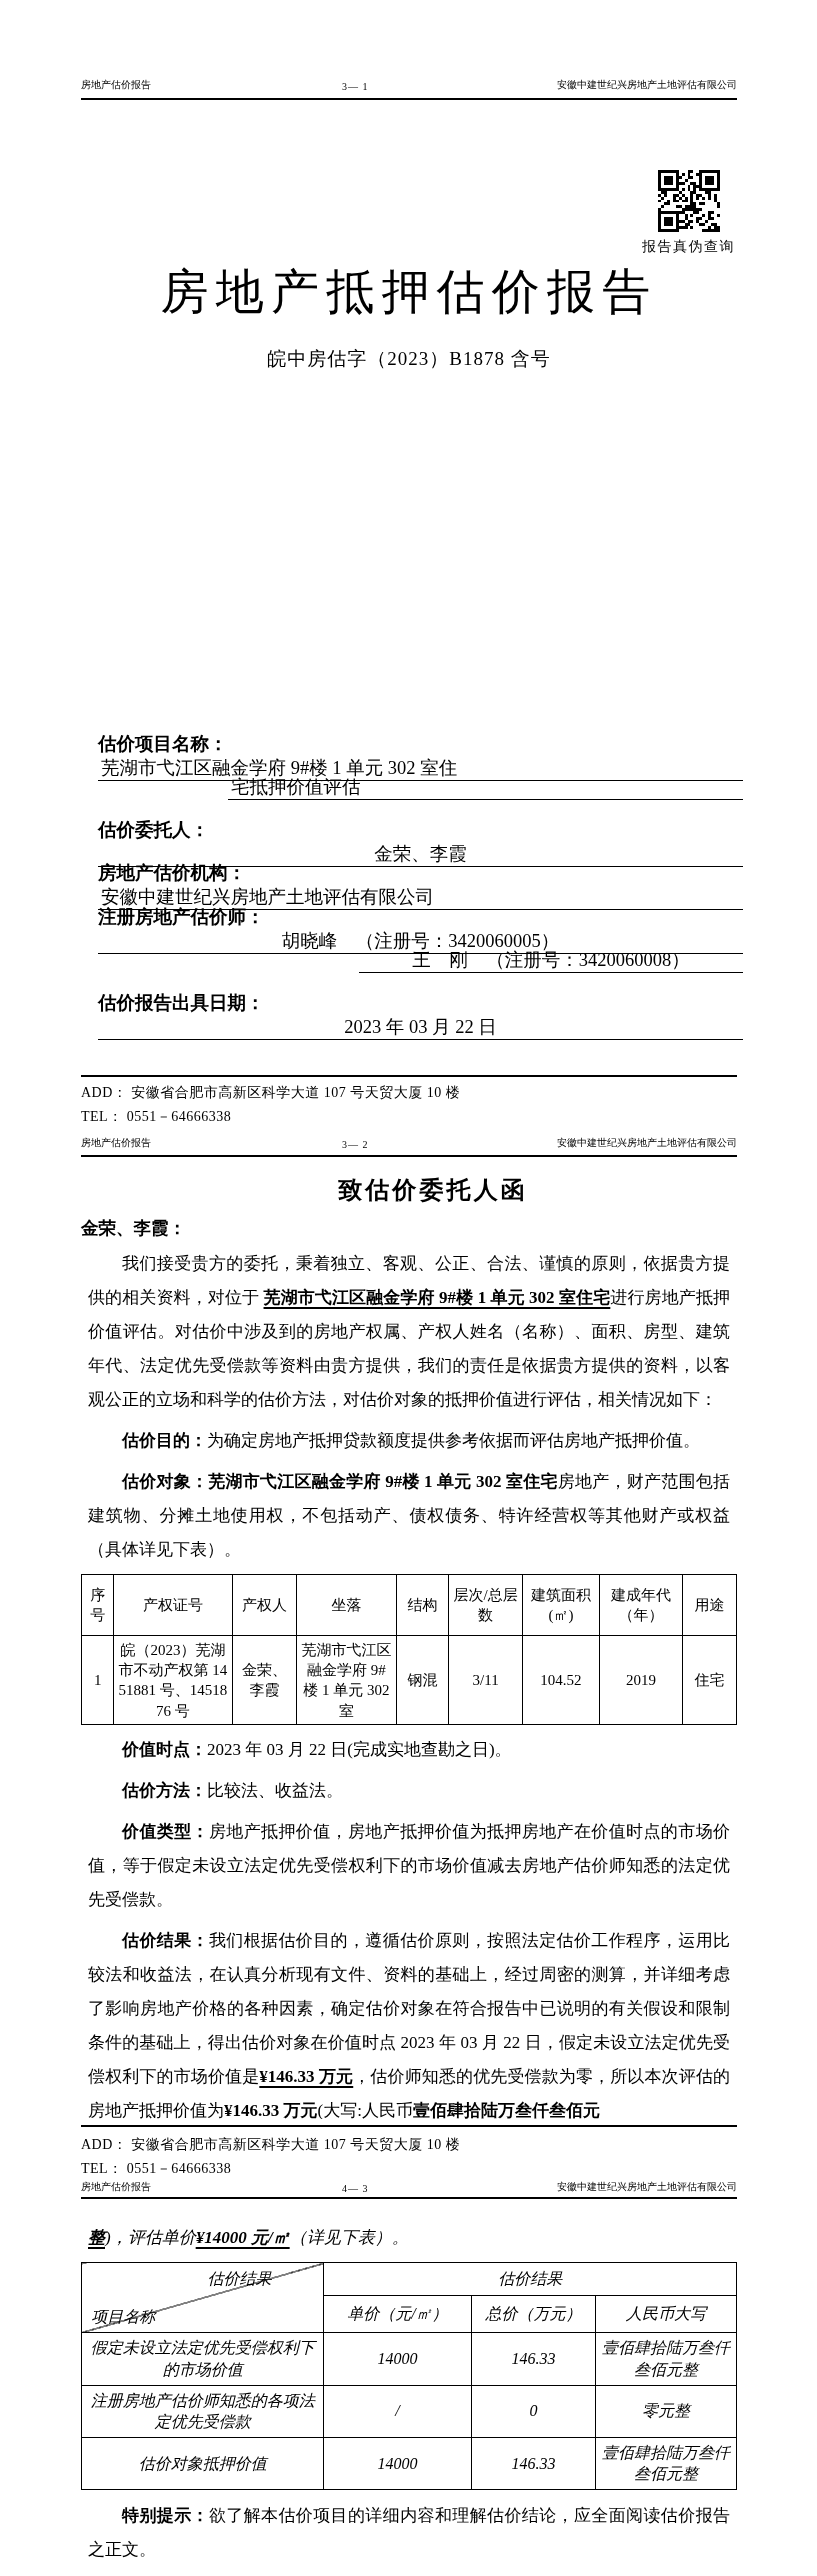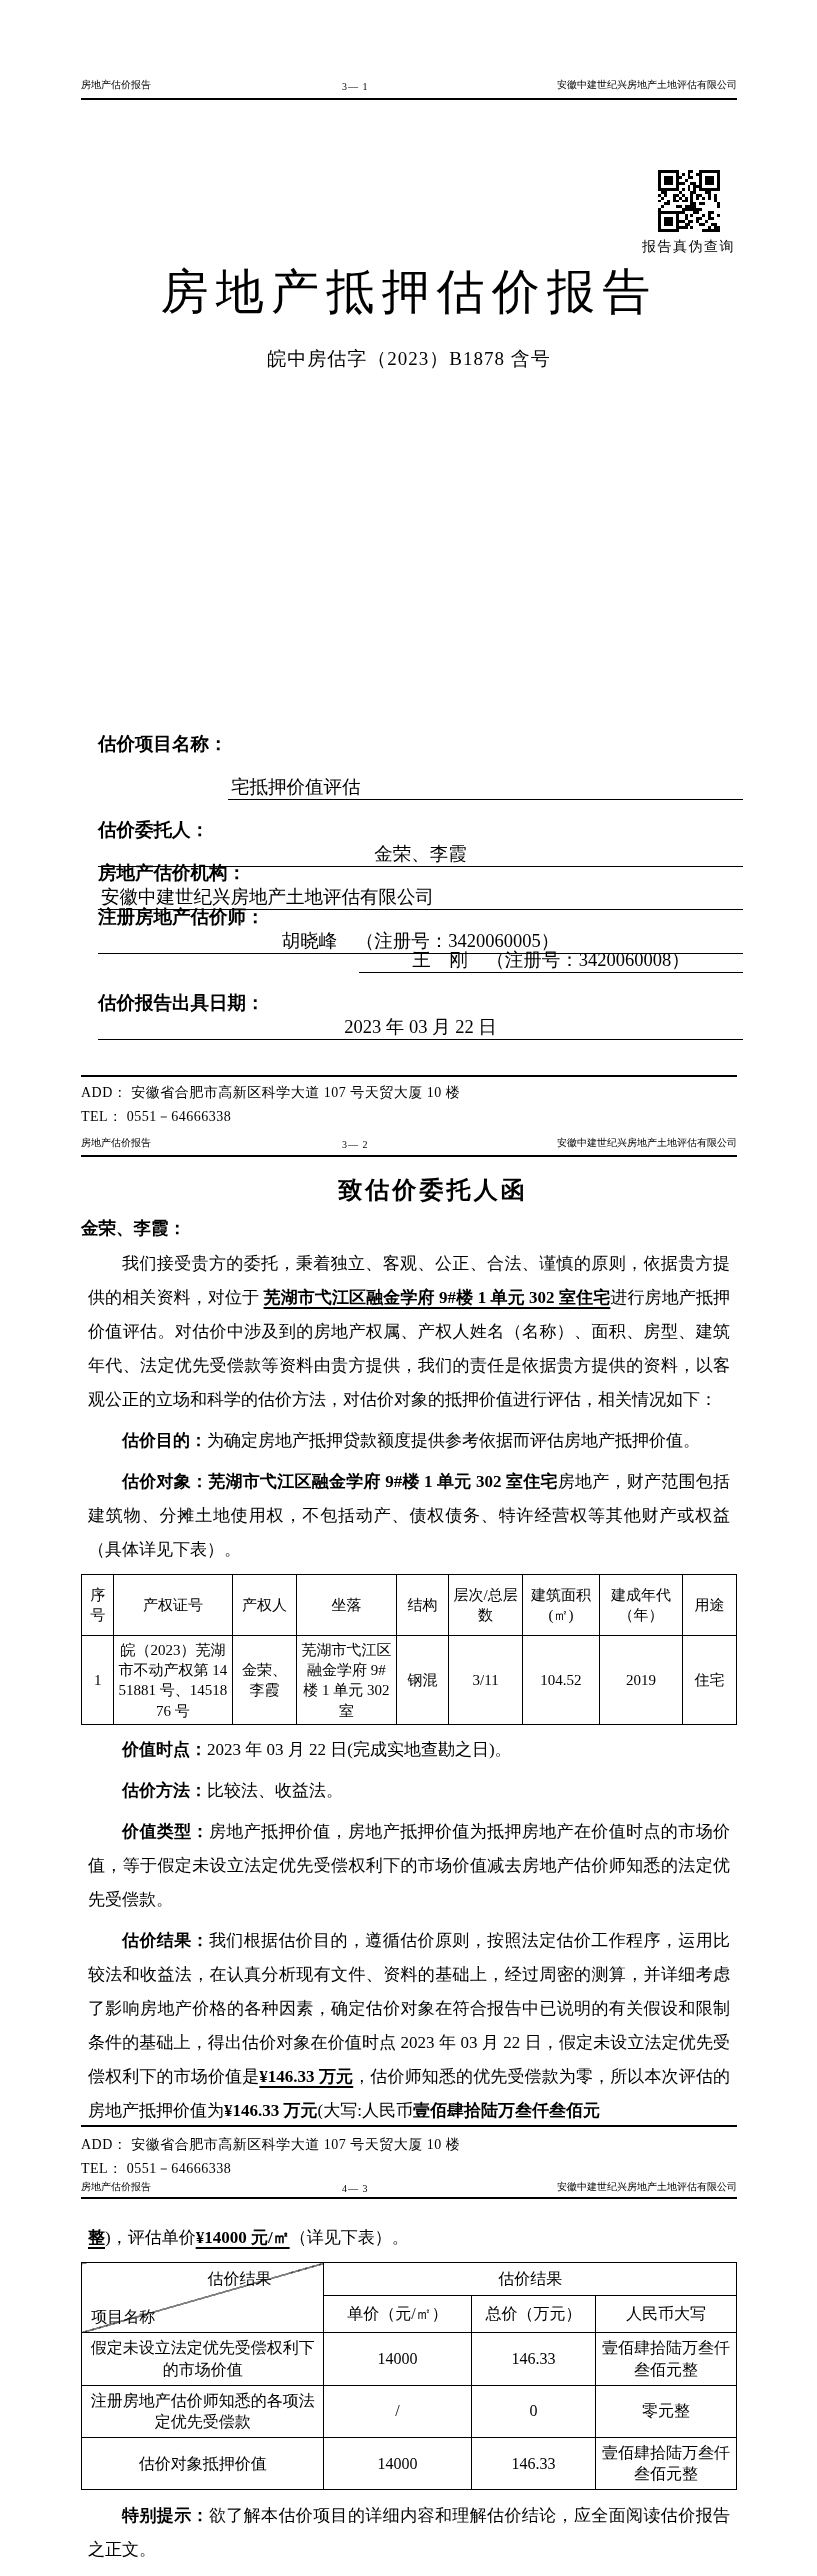--- a/index.html
+++ b/index.html
@@ -27,30 +27,30 @@
   .flabel{font-weight:bold;flex:0 0 auto;}
   .fval{flex:1 1 auto;border-bottom:1.5px solid #000;padding:0 3.1px;}
   .fval.center{text-align:center;}
   .ind1{margin-left:130px;}
   .ind2{margin-left:261px;}
   
   .ltitle{left:0;top:1174px;width:100%;text-align:center;font-size:24px;font-weight:bold;letter-spacing:3.1px;padding-left:24px;}
   .salut{left:81px;top:1216px;font-size:17.5px;font-weight:bold;}
   .flow{position:absolute;left:81px;width:656px;font-size:17px;line-height:34px;text-align:justify;}
   .flow p{margin:7px;text-indent:2em;}
-  .flow p.noind{text-indent:0;}
+  .flow p.noind{text-indent:0;font-style:italic;}
   .b{font-weight:bold;}
   .u{text-decoration:underline;text-decoration-thickness:1.5px;text-underline-offset:3.6px;}
   
   table{border-collapse:collapse;width:100%;table-layout:fixed;line-height:1.35;}
   td,th{border:1px solid #000;text-align:center;vertical-align:middle;font-weight:normal;padding:2.1px 3.1px;word-break:break-all;}
   .t1{margin:5.2px 0 7.2px 0;font-size:15px;}
   .t1 .hrow th{height:56px;}
   .t1 .drow td{height:84px;}
-  .t2{margin:3.1px 0 9.3px 0;font-size:16px;}
+  .t2{margin:3.1px 0 9.3px 0;font-size:16px;font-style:italic;}
   .t2 .grow td{height:28px;}
   .t2 .srow td{height:32px;}
   .t2 .drow td{height:47px;}
   .diag{position:relative;padding:0;
     background:linear-gradient(to bottom right,transparent calc(50% - 0.5px),#000 calc(50% - 0.5px),#000 calc(50% + 0.5px),transparent calc(50% + 0.5px));}
   .diag .cr{position:absolute;top:5.2px;left:52%;white-space:nowrap;}
   .diag .cl{position:absolute;bottom:5.2px;left:9.3px;white-space:nowrap;}
 </style>
 </head>
 <body>
@@ -282,20 +282,21 @@
       <rect x="20" y="20" width="1" height="1"></rect>
     </svg>
 </div>
 <div class="abs qrcap">报告真伪查询</div>
 
 <div class="abs title">房地产抵押估价报告</div>
 <div class="abs subtitle">皖中房估字（2023）B1878 含号</div>
 
 <div class="frow" style="top:732px">
   <span class="flabel">估价项目名称：</span>
+  <span class="fval">芜湖市弋江区融金学府 9#楼 1 单元 302 室住</span>
 </div>
 <div class="frow" style="top:775px">
   <span class="fval ind1">宅抵押价值评估</span>
 </div>
 <div class="frow" style="top:818px">
   <span class="flabel">估价委托人：</span>
   <span class="fval center">金荣、李霞</span>
 </div>
 <div class="frow" style="top:861px">
   <span class="flabel">房地产估价机构：</span>

